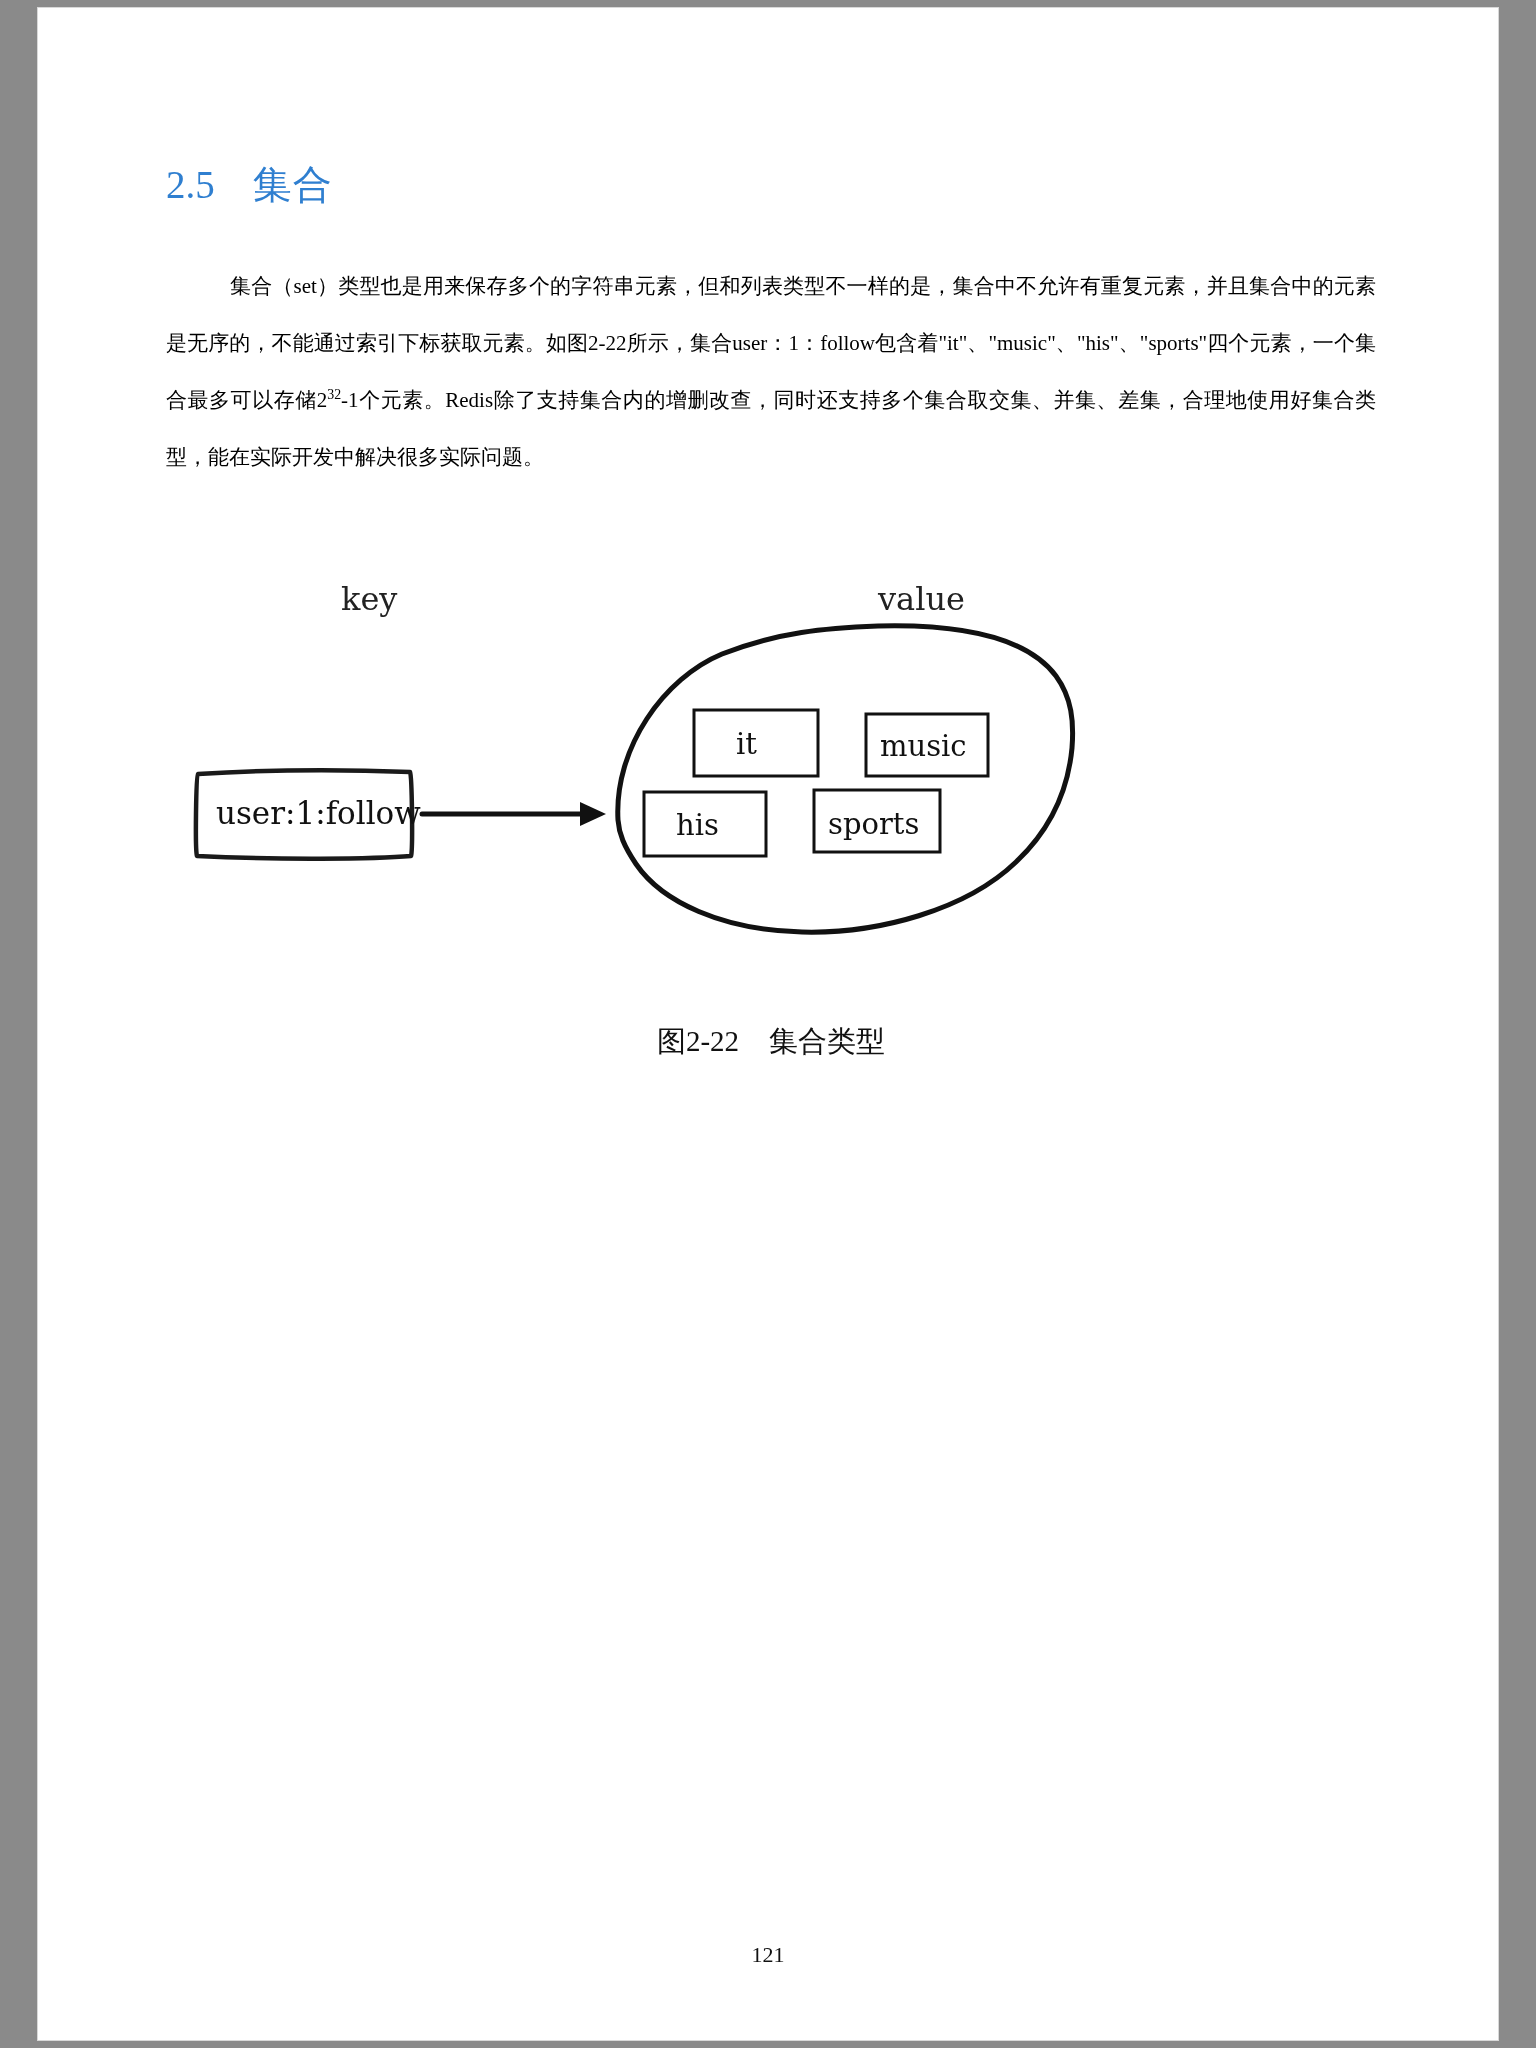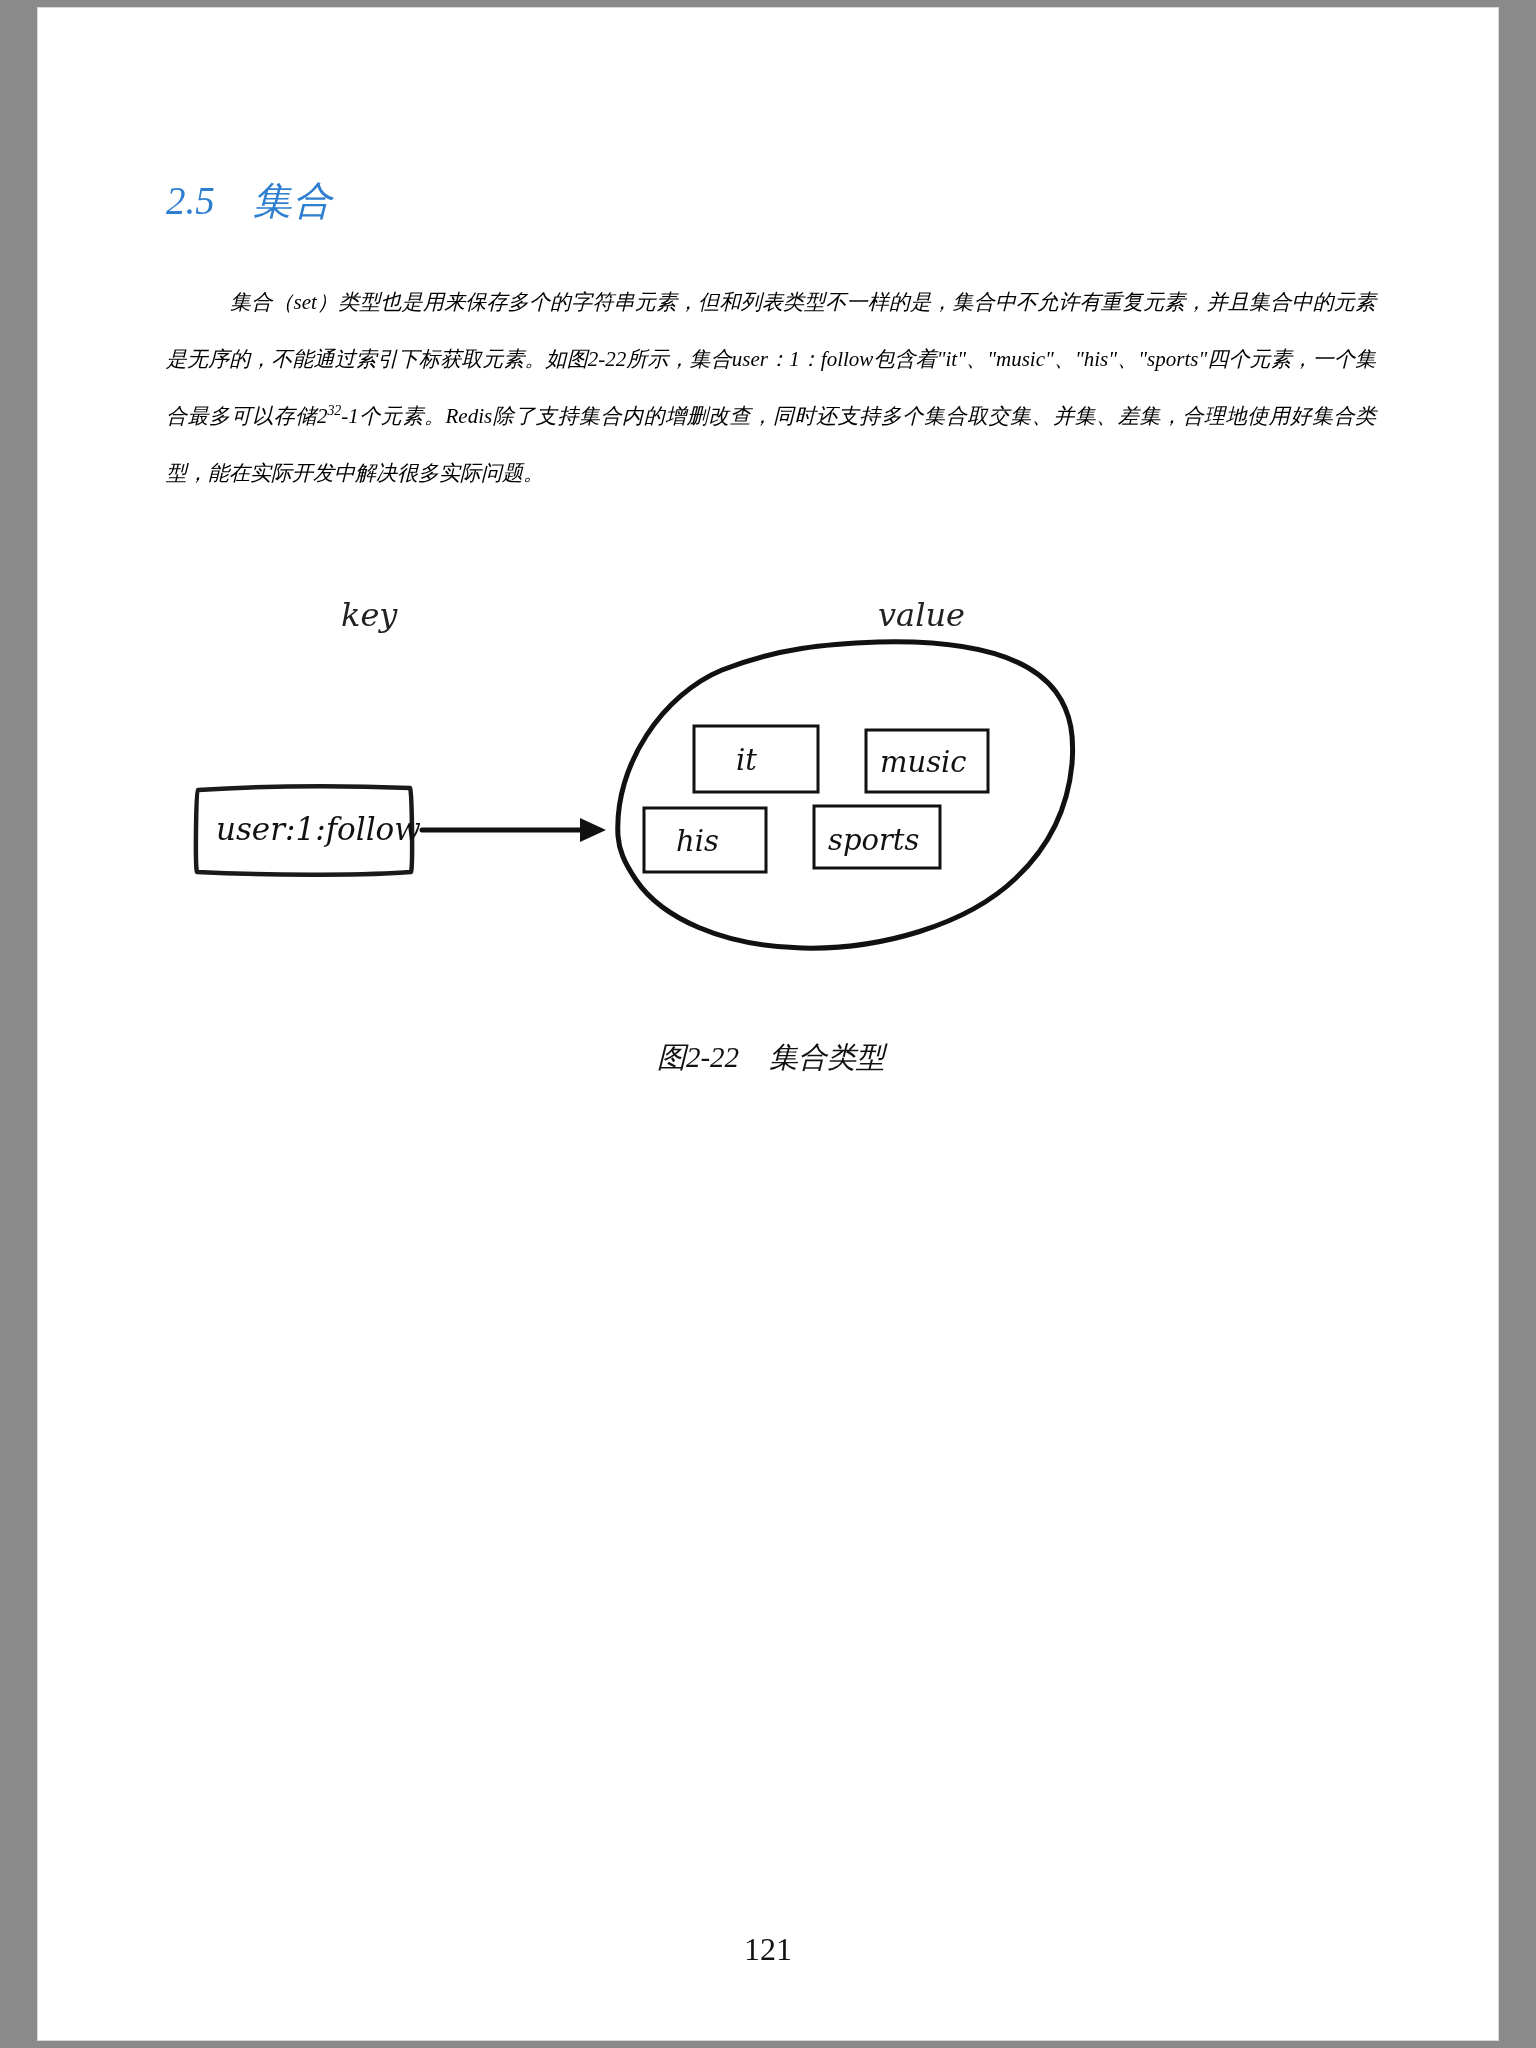--- a/index.html
+++ b/index.html
@@ -18,23 +18,22 @@
     left: 38px;
     top: 8px;
     width: 1460px;
     height: 2032px;
     background: #ffffff;
     box-shadow: 0 0 0 1px #d8d8d8;
   }
   .content {
     position: absolute;
     left: 128px;
-    top: 166px;
+    top: 150px;
     width: 1210px;
-    font-style: italic;
   }
   .section-title {
     color: #2f7fd0;
     font-size: 39px;
     font-family: "Liberation Serif", serif;
     letter-spacing: 1px;
     margin: 0 0 46px 0;
     font-weight: normal;
   }
   .section-title .num {
@@ -78,21 +77,21 @@
   .fig-caption .cgap {
     display: inline-block;
     width: 30px;
   }
   .page-number {
     position: absolute;
     left: 0;
     right: 0;
     bottom: 72px;
     text-align: center;
-    font-size: 32px;
+    font-size: 22px;
     color: #111;
     font-family: "Liberation Serif", serif;
   }
 </style>
 </head>
 <body>
 
 <div class="page">
 
   <div class="content">

